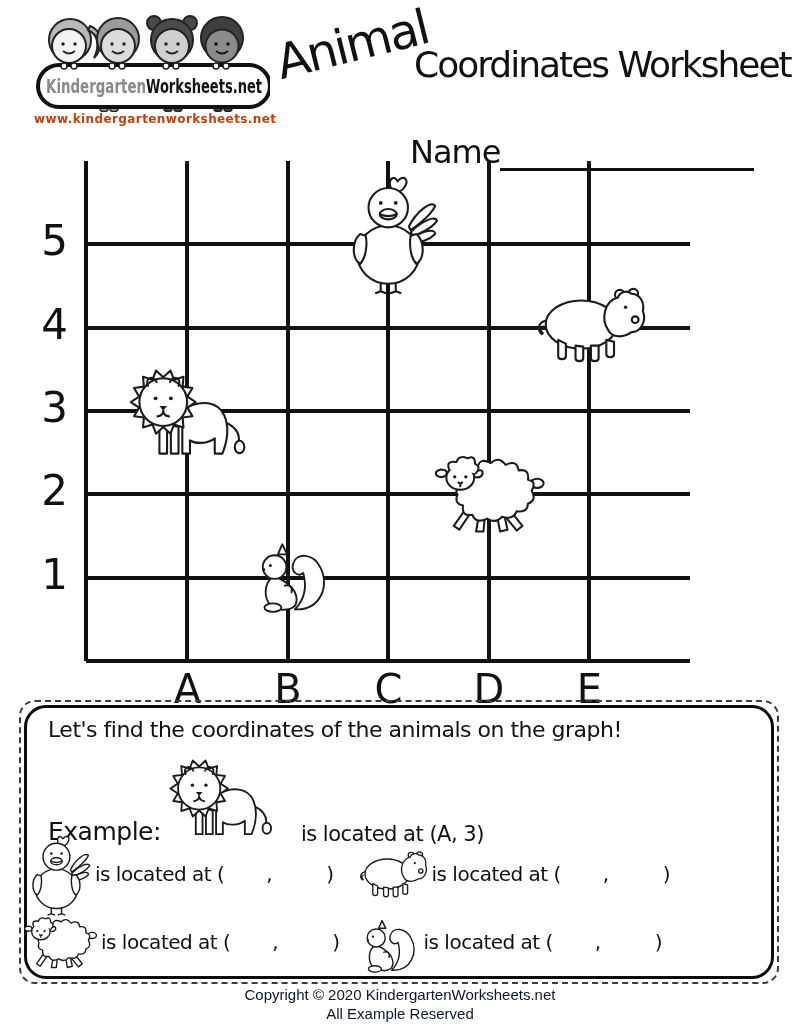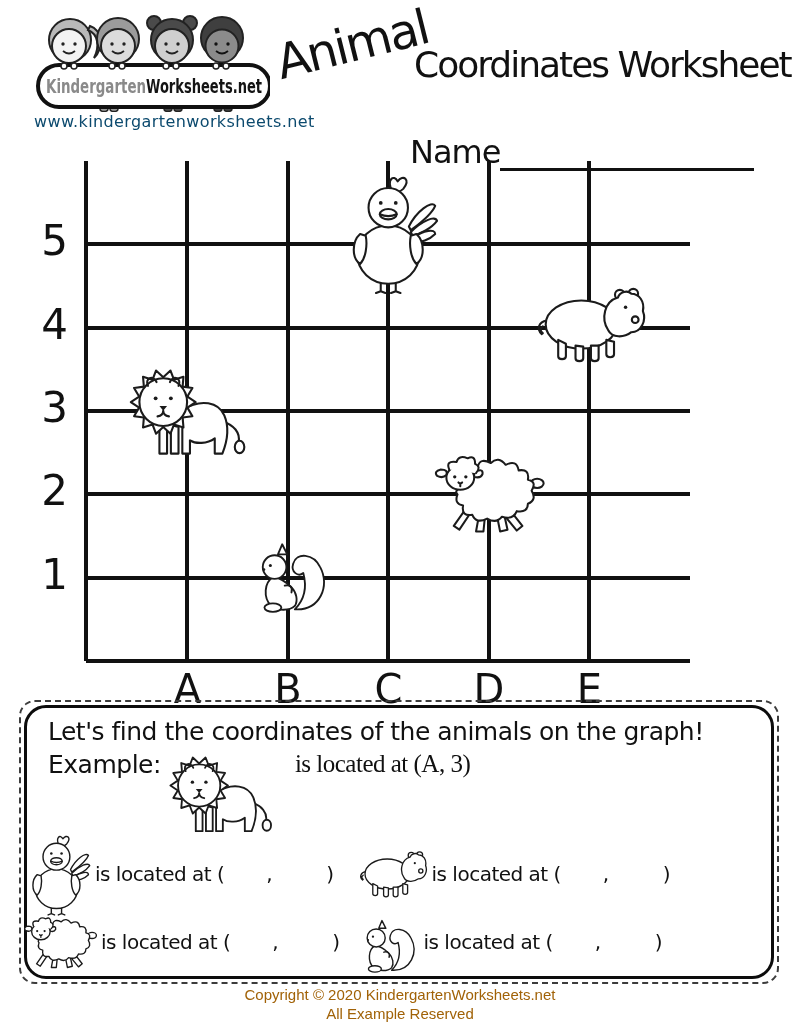--- a/index.html
+++ b/index.html
@@ -1,21 +1,21 @@
 <!DOCTYPE html>
 <html><head>
 <meta charset="utf-8">
 <style>
   html,body { margin:0; padding:0; background:#fff; }
   .sheet { position:relative; width:800px; height:1035px; background:#fff;
            font-family:"DejaVu Sans",sans-serif; color:#111; overflow:hidden; }
 
   
   .logo-svg { position:absolute; left:30px; top:10px; }
-  .website  { position:absolute; left:34px; top:112px; font-size:16px; color:#0c4a6e; letter-spacing:.4px; }
+  .website  { position:absolute; left:34px; top:112px; font-size:12px; color:#c2410c; letter-spacing:.4px;font-weight:bold; }
 
   
   .title-accent { position:absolute; left:284px; top:34px; font-size:48px; letter-spacing:-2px;
                   transform:rotate(-14deg); transform-origin:left bottom; white-space:nowrap; }
   .title-rest   { position:absolute; left:414px; top:44px; font-size:36px; letter-spacing:-2px; white-space:nowrap; }
 
   
   .name-row   { position:absolute; left:410px; top:100px; display:flex; align-items:flex-end;margin-top:33px; }
   .name-label { font-size:32px; letter-spacing:-1px; }
   .name-line  { display:inline-block; width:254px; height:34px; border-bottom:3px solid #111; }
@@ -23,36 +23,36 @@
   
   .hline, .vline { position:absolute; background:#111; }
   .row-label { position:absolute; font-size:42px; letter-spacing:-1px; }
   .col-label { position:absolute; font-size:40px; letter-spacing:-1px; }
   .animal { position:absolute; }
 
   
   .activity-box   { position:absolute; left:19px; top:700px; width:760px; height:284px;
                     border:2px dashed #3c3c3c; border-radius:16px; box-sizing:border-box; }
   .activity-inner { position:absolute; inset:3px; border:3px solid #0c0c0c; border-radius:22px; }
-  .intro        { position:absolute; left:27px; top:15px; font-size:25px; letter-spacing:-.5px; white-space:nowrap; }
-  .example-row  { position:absolute; left:27px; top:48px; height:96px; display:flex; align-items:flex-start; }
+  .intro        { position:absolute; left:27px; top:15px; font-size:22px; letter-spacing:-.5px; white-space:nowrap; }
+  .example-row  { position:absolute; left:27px; top:48px; height:96px; display:flex; align-items:flex-end; }
   .example-label{ font-size:25px; letter-spacing:-.5px; }
-  .example-text { font-size:25px; letter-spacing:-.5px; margin-left:14px; white-space:nowrap;font-family:Liberation Serif, serif; }
+  .example-text { font-size:21px; letter-spacing:-.5px; margin-left:20px; white-space:nowrap; }
   .act-row   { position:absolute; display:flex; align-items:center; }
   .row-a     { left:6px;  top:122px; height:100px; }
   .row-b     { left:2px;  top:202px; height:76px; }
   .act-item  { display:flex; align-items:center; }
   .act-item + .act-item { margin-left:22px; }
   .act-icon  { margin-right:4px; flex:none; }
   .blank-text{ font-size:20px; letter-spacing:-.5px; white-space:nowrap; }
   .gap-col   { display:inline-block; width:42px; }
   .gap-row   { display:inline-block; width:54px; }
 
   
-  .footer { position:absolute; left:0; right:0; top:986px; text-align:center; color:#a16207;
+  .footer { position:absolute; left:0; right:0; top:986px; text-align:center; color:#0f172a;
             font-size:15px; line-height:1.25; font-family:"Liberation Sans",sans-serif; }
 
   .defs-svg { position:absolute; width:0; height:0; }
 </style>
 </head>
 <body>
 
 <svg class="defs-svg" aria-hidden="true">
   <defs>
     <symbol id="sym-chicken" viewBox="0 0 100 130">

